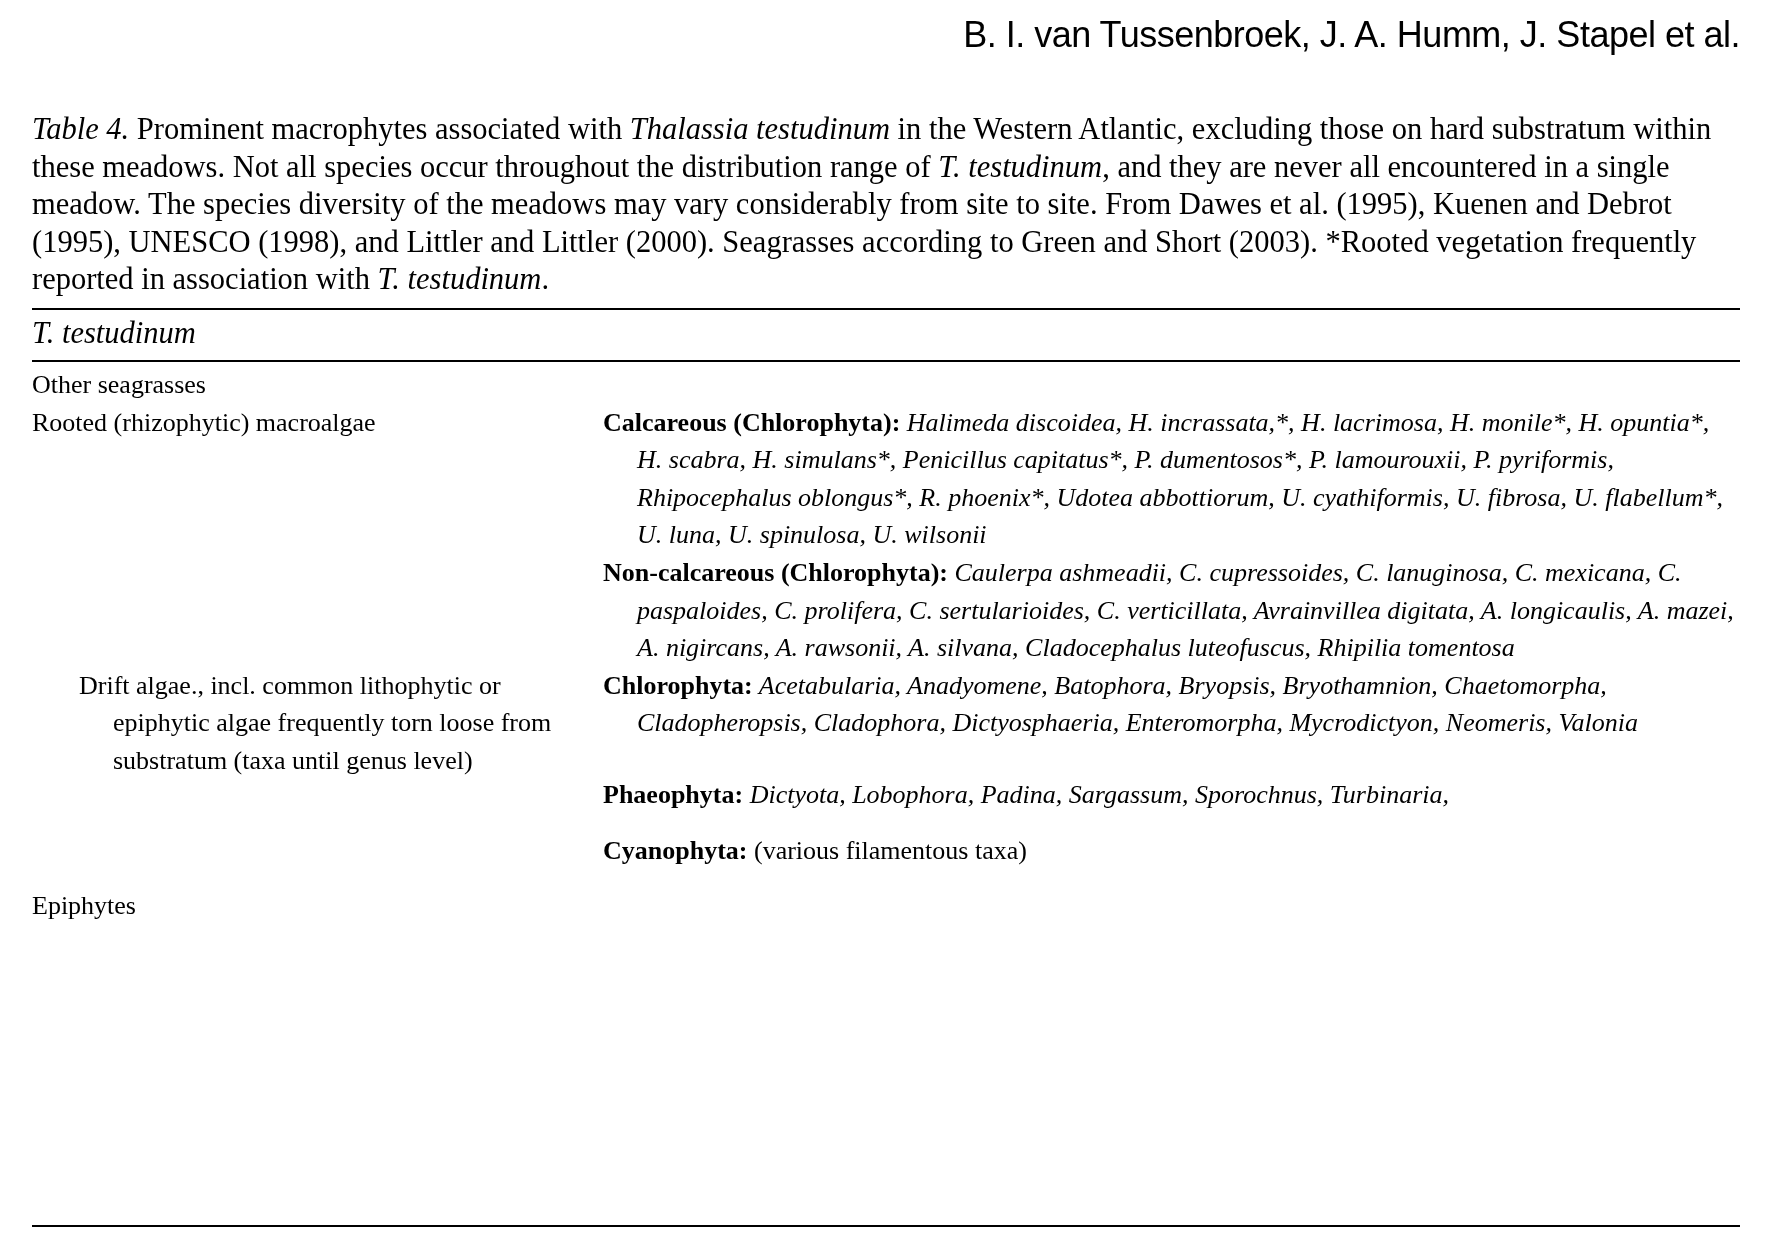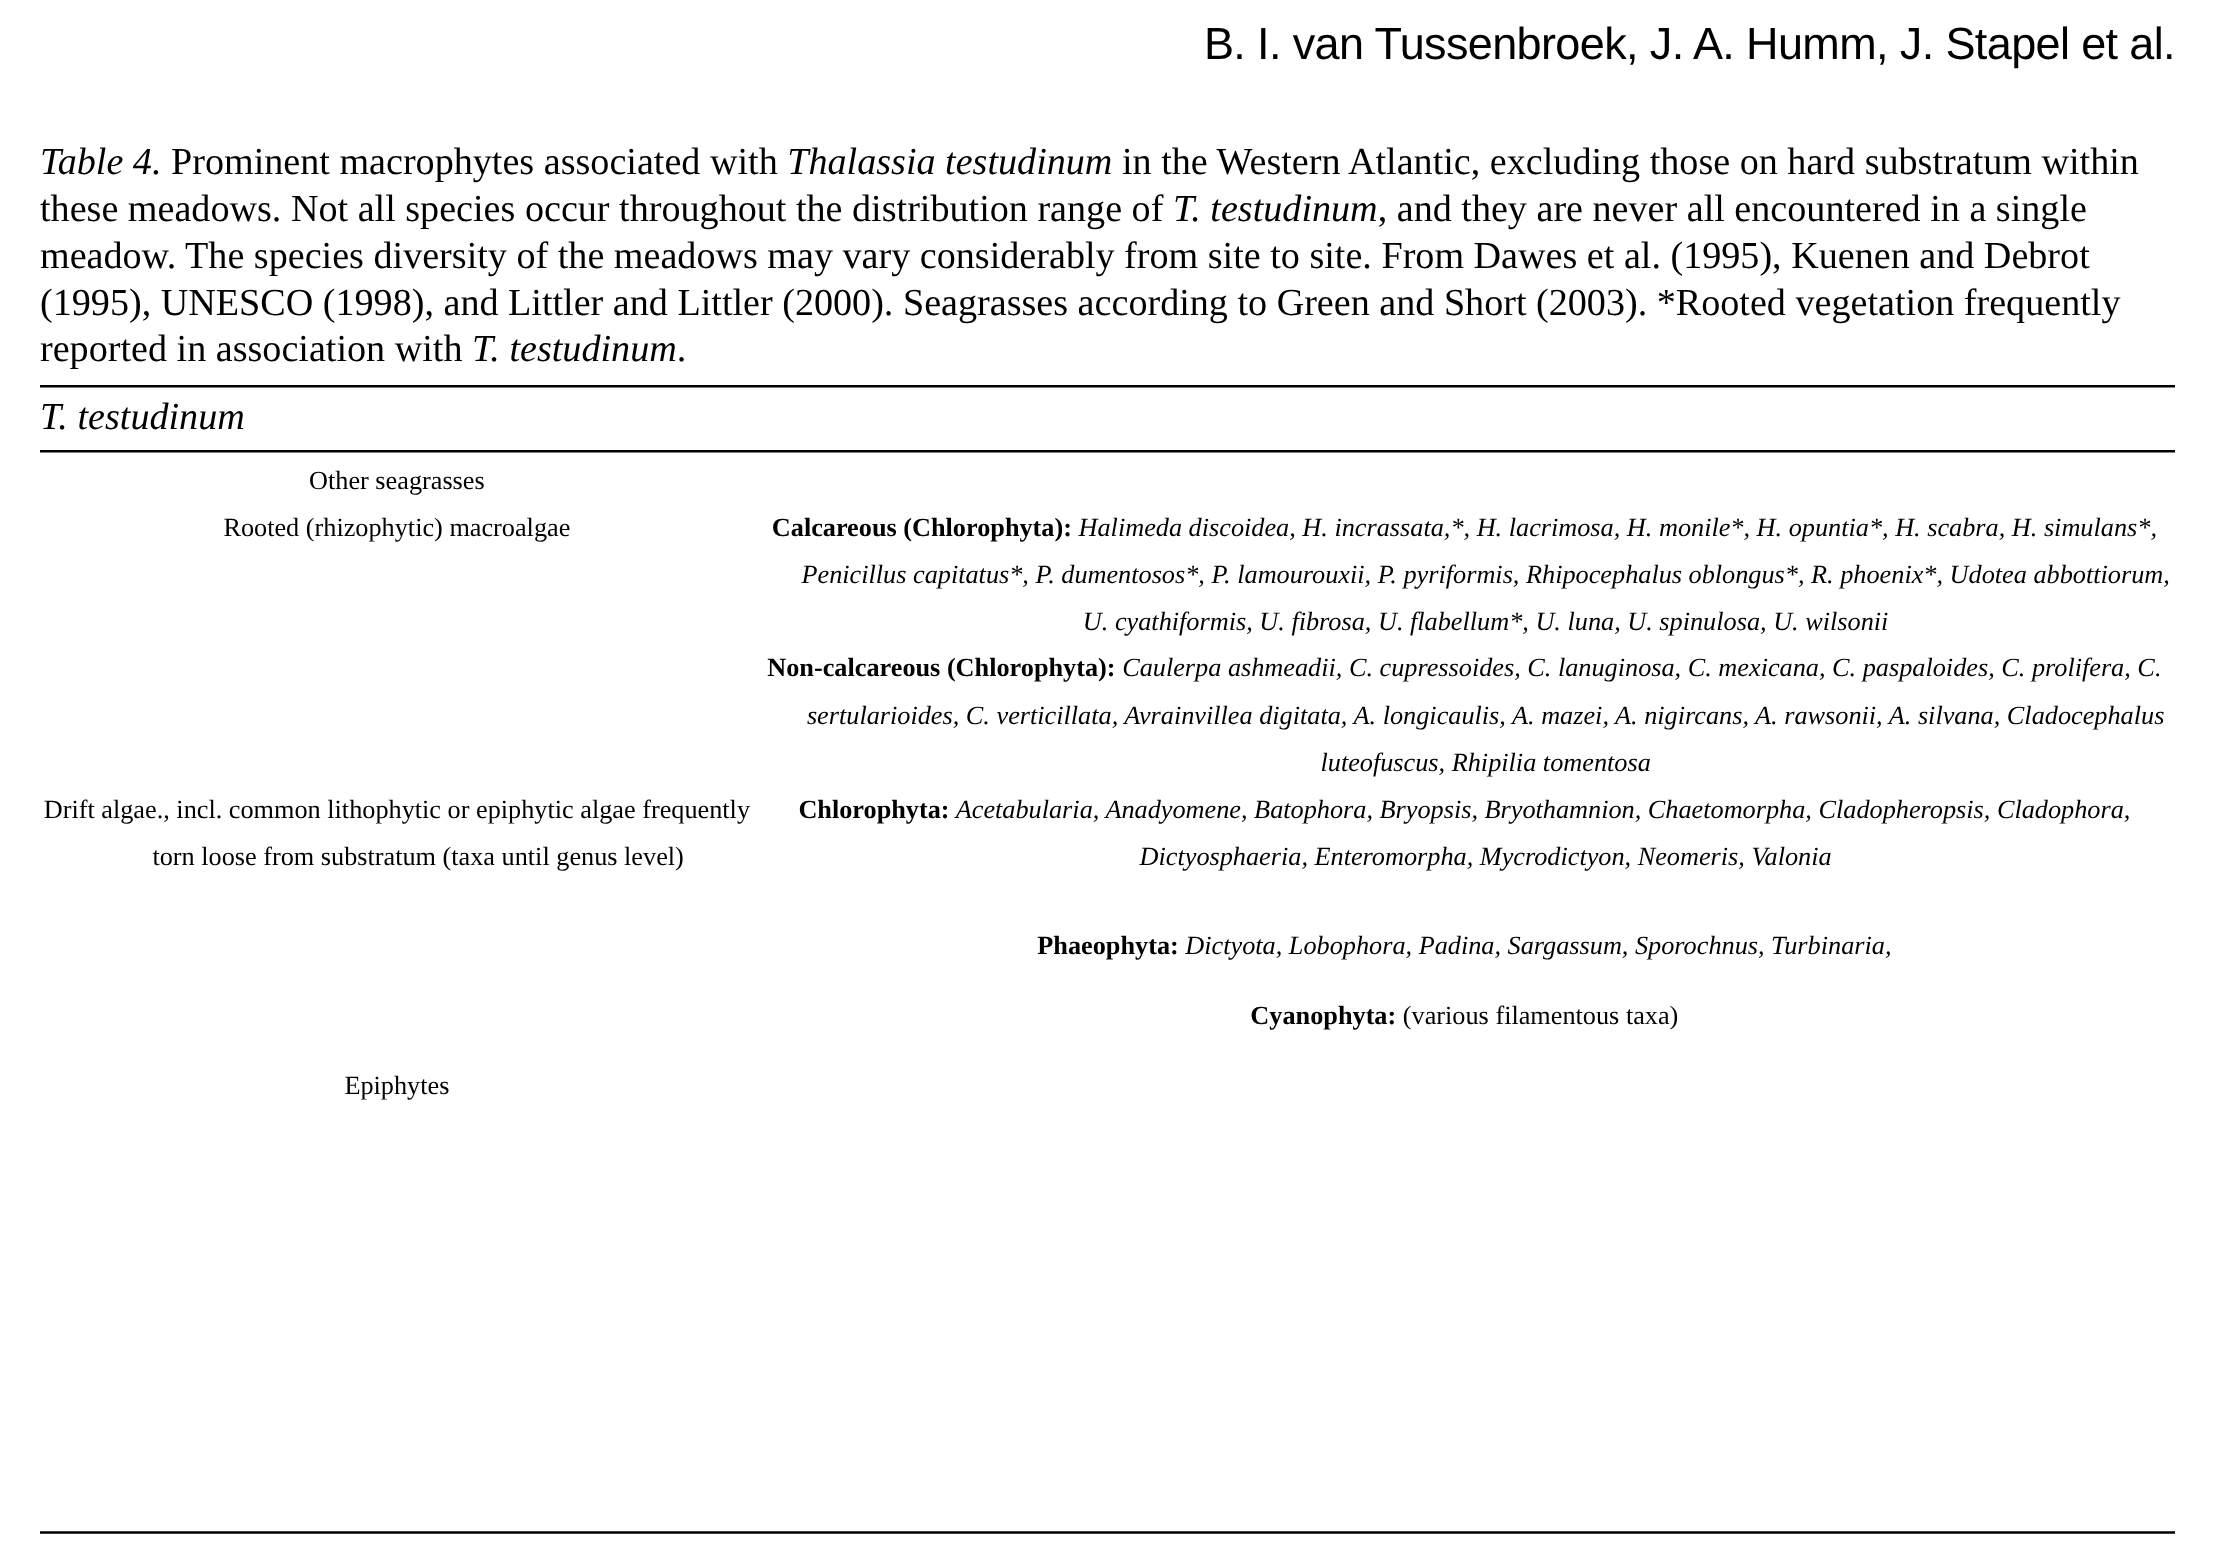--- a/index.html
+++ b/index.html
@@ -20,25 +20,25 @@
   .rule { position: absolute; left: 32px; width: 1708px; height: 2px; background: #000; }
   .rule.top { top: 308px; }
   .rule.mid { top: 360px; }
   .rule.bottom { top: 1225px; }
   .col-head {
     position: absolute; left: 32px; top: 315px;
     font-size: 30.5px; font-style: italic; line-height: 37.6px;
   }
   .table {
     position: absolute; left: 32px; top: 366px; width: 1708px;
-    font-size: 21px; line-height: 37.6px; text-align: center;
+    font-size: 26px; line-height: 37.6px;
   }
   .row { display: flex; }
   .row .label { width: 571px; flex: none; }
-  .row .label .hang { padding-left: 34px; text-indent: -34px; }
+  .row .label .hang { padding-left: 34px; text-indent: -34px; margin-left: 47px; }
   .row .content { flex: 1; }
   .entry { padding-left: 34px; text-indent: -34px; }
   .entry b { font-weight: bold; }
   .entry i { font-style: italic; }
   .gap-small { height: 18px; }
   .gap-large { height: 34px; }
 </style>
 </head>
 <body>
 

